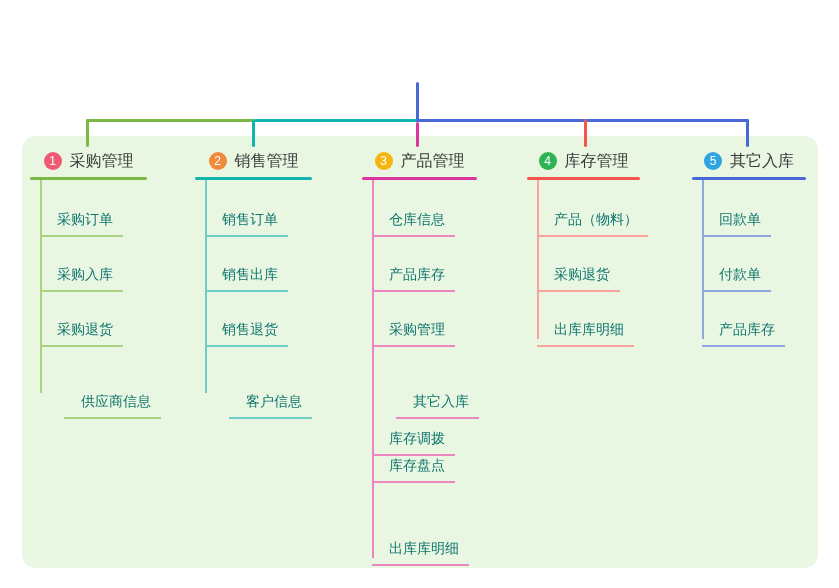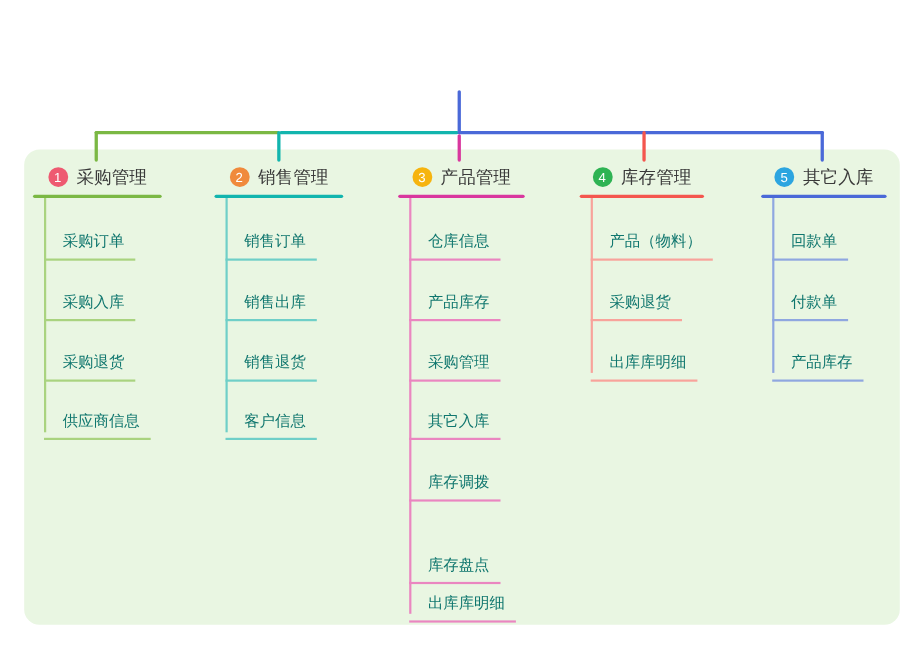--- a/index.html
+++ b/index.html
@@ -57,21 +57,21 @@
   .b0 .spine, .b1 .spine { height:213px; }
   .b2 .spine { height:378px; }
   .b3 .spine, .b4 .spine { height:159px; }
   .child {
     position:absolute; left:10px; height:34px; box-sizing:content-box;
     display:flex; align-items:flex-end;
     padding:0 10px 6px 17px; border-bottom:2px solid;
     font-size:14px; color:#0f766e; white-space:nowrap;
   }
   .c0 { top:195px; } .c1 { top:250px; } .c2 { top:305px; }
-  .c3 { top:358px; } .c4 { top:414px; } .c5 { top:489px; } .c6 { top:524px; }
+  .c3 { top:377px;margin-left:24px; } .c4 { top:414px; } .c5 { top:441px; } .c6 { top:524px; }
 </style>
 </head>
 <body>
 
 <div class="stage">
 
   <div class="panel" style="background: rgb(233, 246, 226);"></div>
 
   <div class="vline stem" style="background: rgb(74, 105, 216);"></div>
   <div class="hline bus-1" style="background: rgb(123, 184, 68);"></div>

